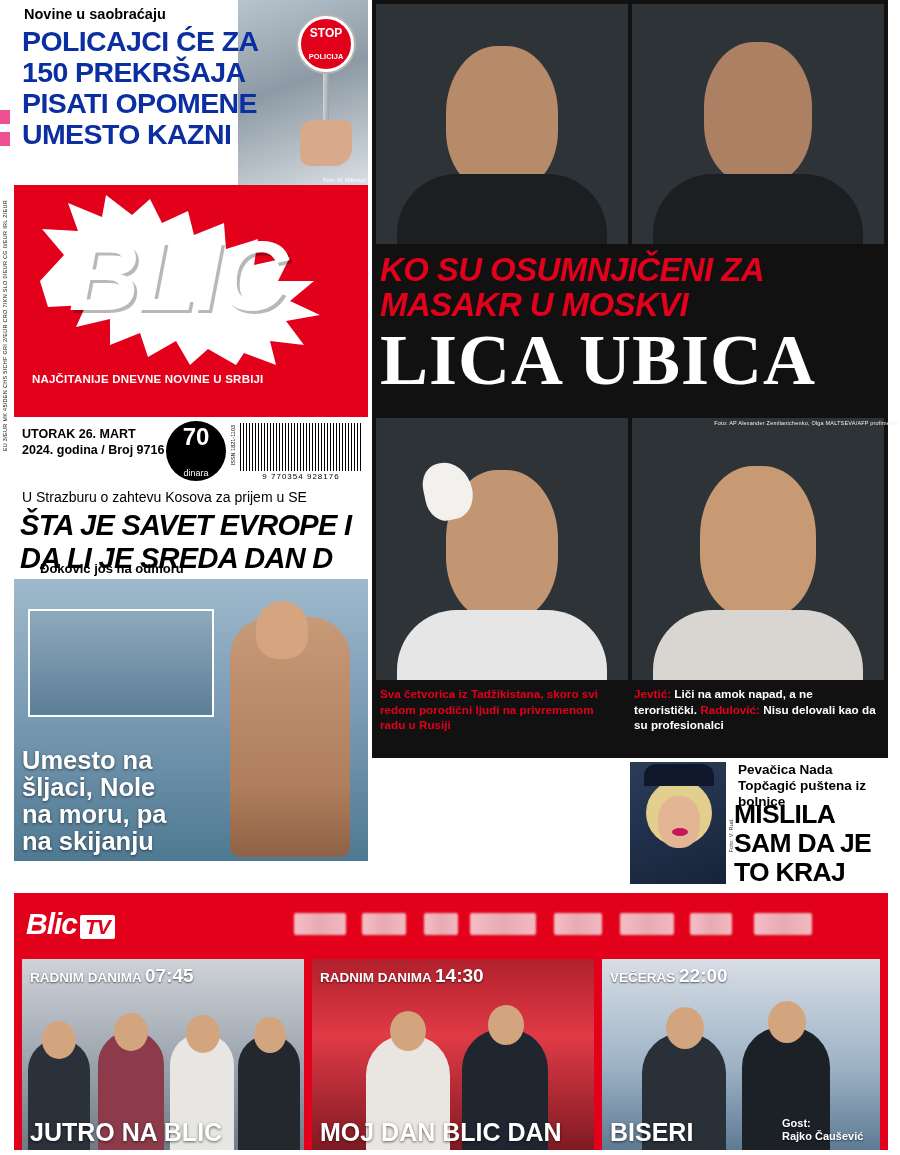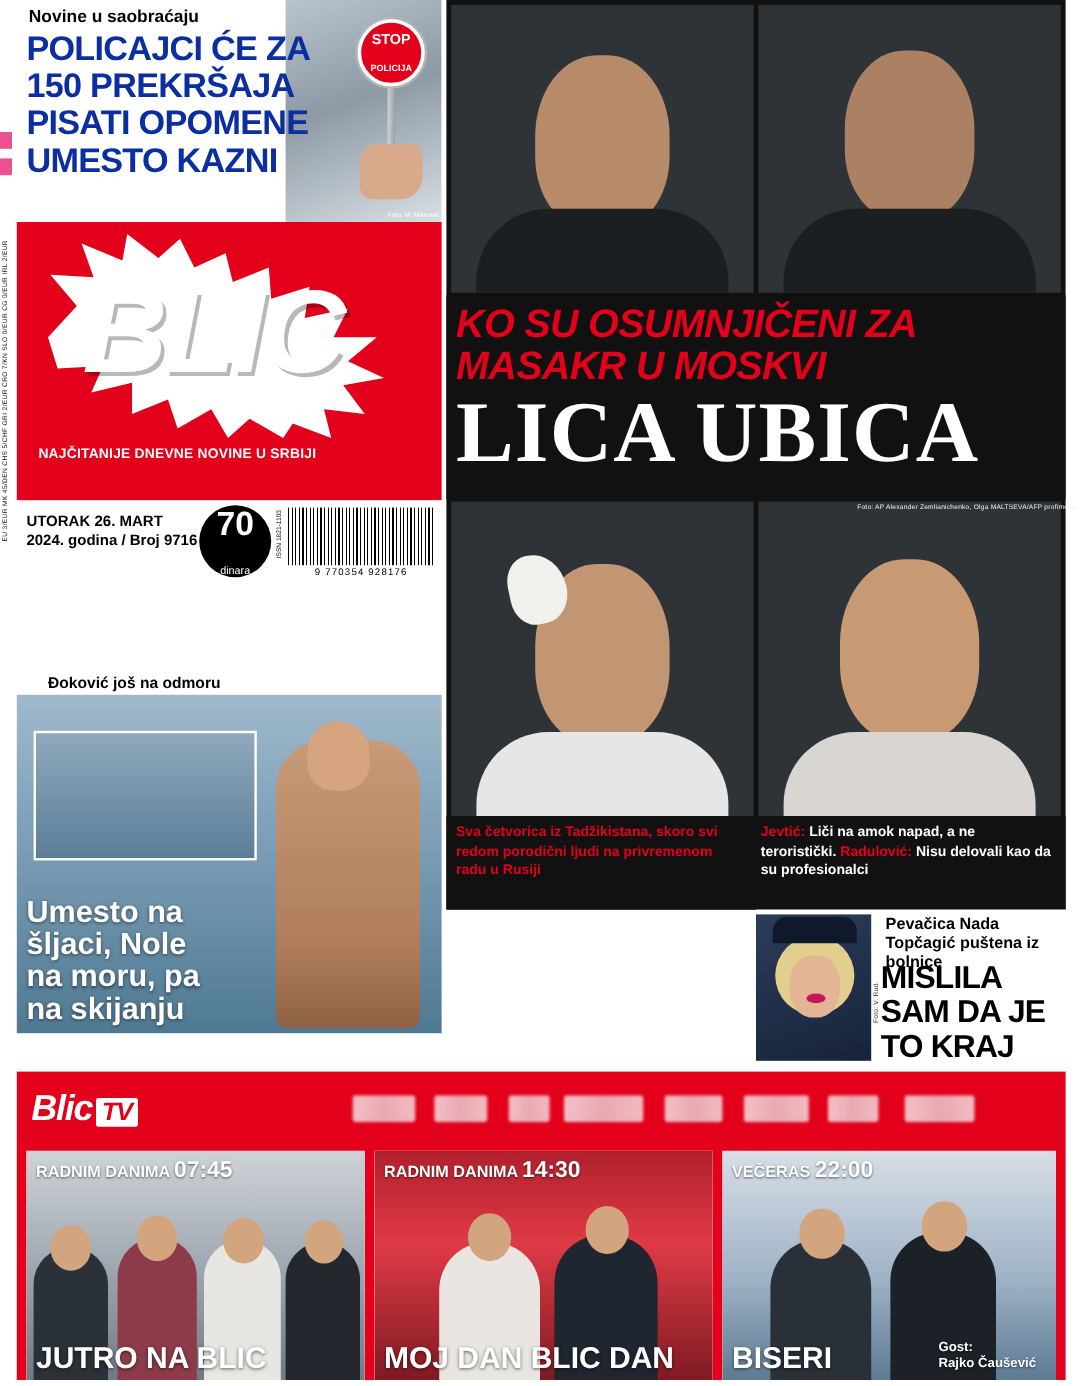--- a/index.html
+++ b/index.html
@@ -108,21 +108,21 @@
   #dateStrip {
     left: 14px; top: 417px; width: 354px; height: 70px; background:#fff;
   }
   #dateStrip .dt1 { position:absolute; left:8px; top:10px; font-size:12.5px; font-weight:700; color:#000;}
   #dateStrip .dt2 { position:absolute; left:8px; top:26px; font-size:12.5px; font-weight:700; color:#000;}
   #dateStrip .pricecircle {
     position:absolute; left:152px; top:4px; width:60px; height:60px; border-radius:50%;
     background:#000; color:#fff; display:flex; flex-direction:column;
     align-items:center; justify-content:center; line-height:1;
   }
-  #dateStrip .pricecircle .p1 { font-size:28px; font-weight:800; }
+  #dateStrip .pricecircle .p1 { font-size:24px; font-weight:800; }
   #dateStrip .pricecircle .p2 { font-size:9px; margin-top:20px; }
   #dateStrip .barcode {
     position:absolute; right:6px; top:6px; width:122px; height:48px;
     background:
       repeating-linear-gradient(90deg,#000 0 1px, #fff 1px 3px),
       #fff;
   }
   #dateStrip .barcodeNum {
     position:absolute; right:6px; top:55px; width:122px;
     text-align:center; font-size:8px; letter-spacing:1px; color:#000;
@@ -368,20 +368,24 @@
     <div class="dt2">2024. godina / Broj 9716</div>
     <div class="pricecircle">
       <span class="p1">70</span>
       <span class="p2">dinara</span>
     </div>
     <div class="issn">ISSN 1821-1103</div>
     <div class="barcode"></div>
     <div class="barcodeNum">9 770354 928176</div>
   </div>
 
+  <div id="seTeaser" class="abs">
+    <div class="k">U Strazburu o zahtevu Kosova za prijem u SE</div>
+    <div class="h">ŠTA JE SAVET EVROPE I DA LI JE SREDA DAN D</div>
+  </div>
 
   <div id="djoko" class="abs">
     <div class="k">Đoković još na odmoru</div>
     <div class="mainphoto">
       <div class="seaphoto"></div>
       <div class="torso"></div>
       <div class="head"></div>
       <div class="caption">Umesto na šljaci, Nole na moru, pa na skijanju</div>
     </div>
     <div class="credit vcredit">Foto: The Mega Agency Profimedia, X</div>

